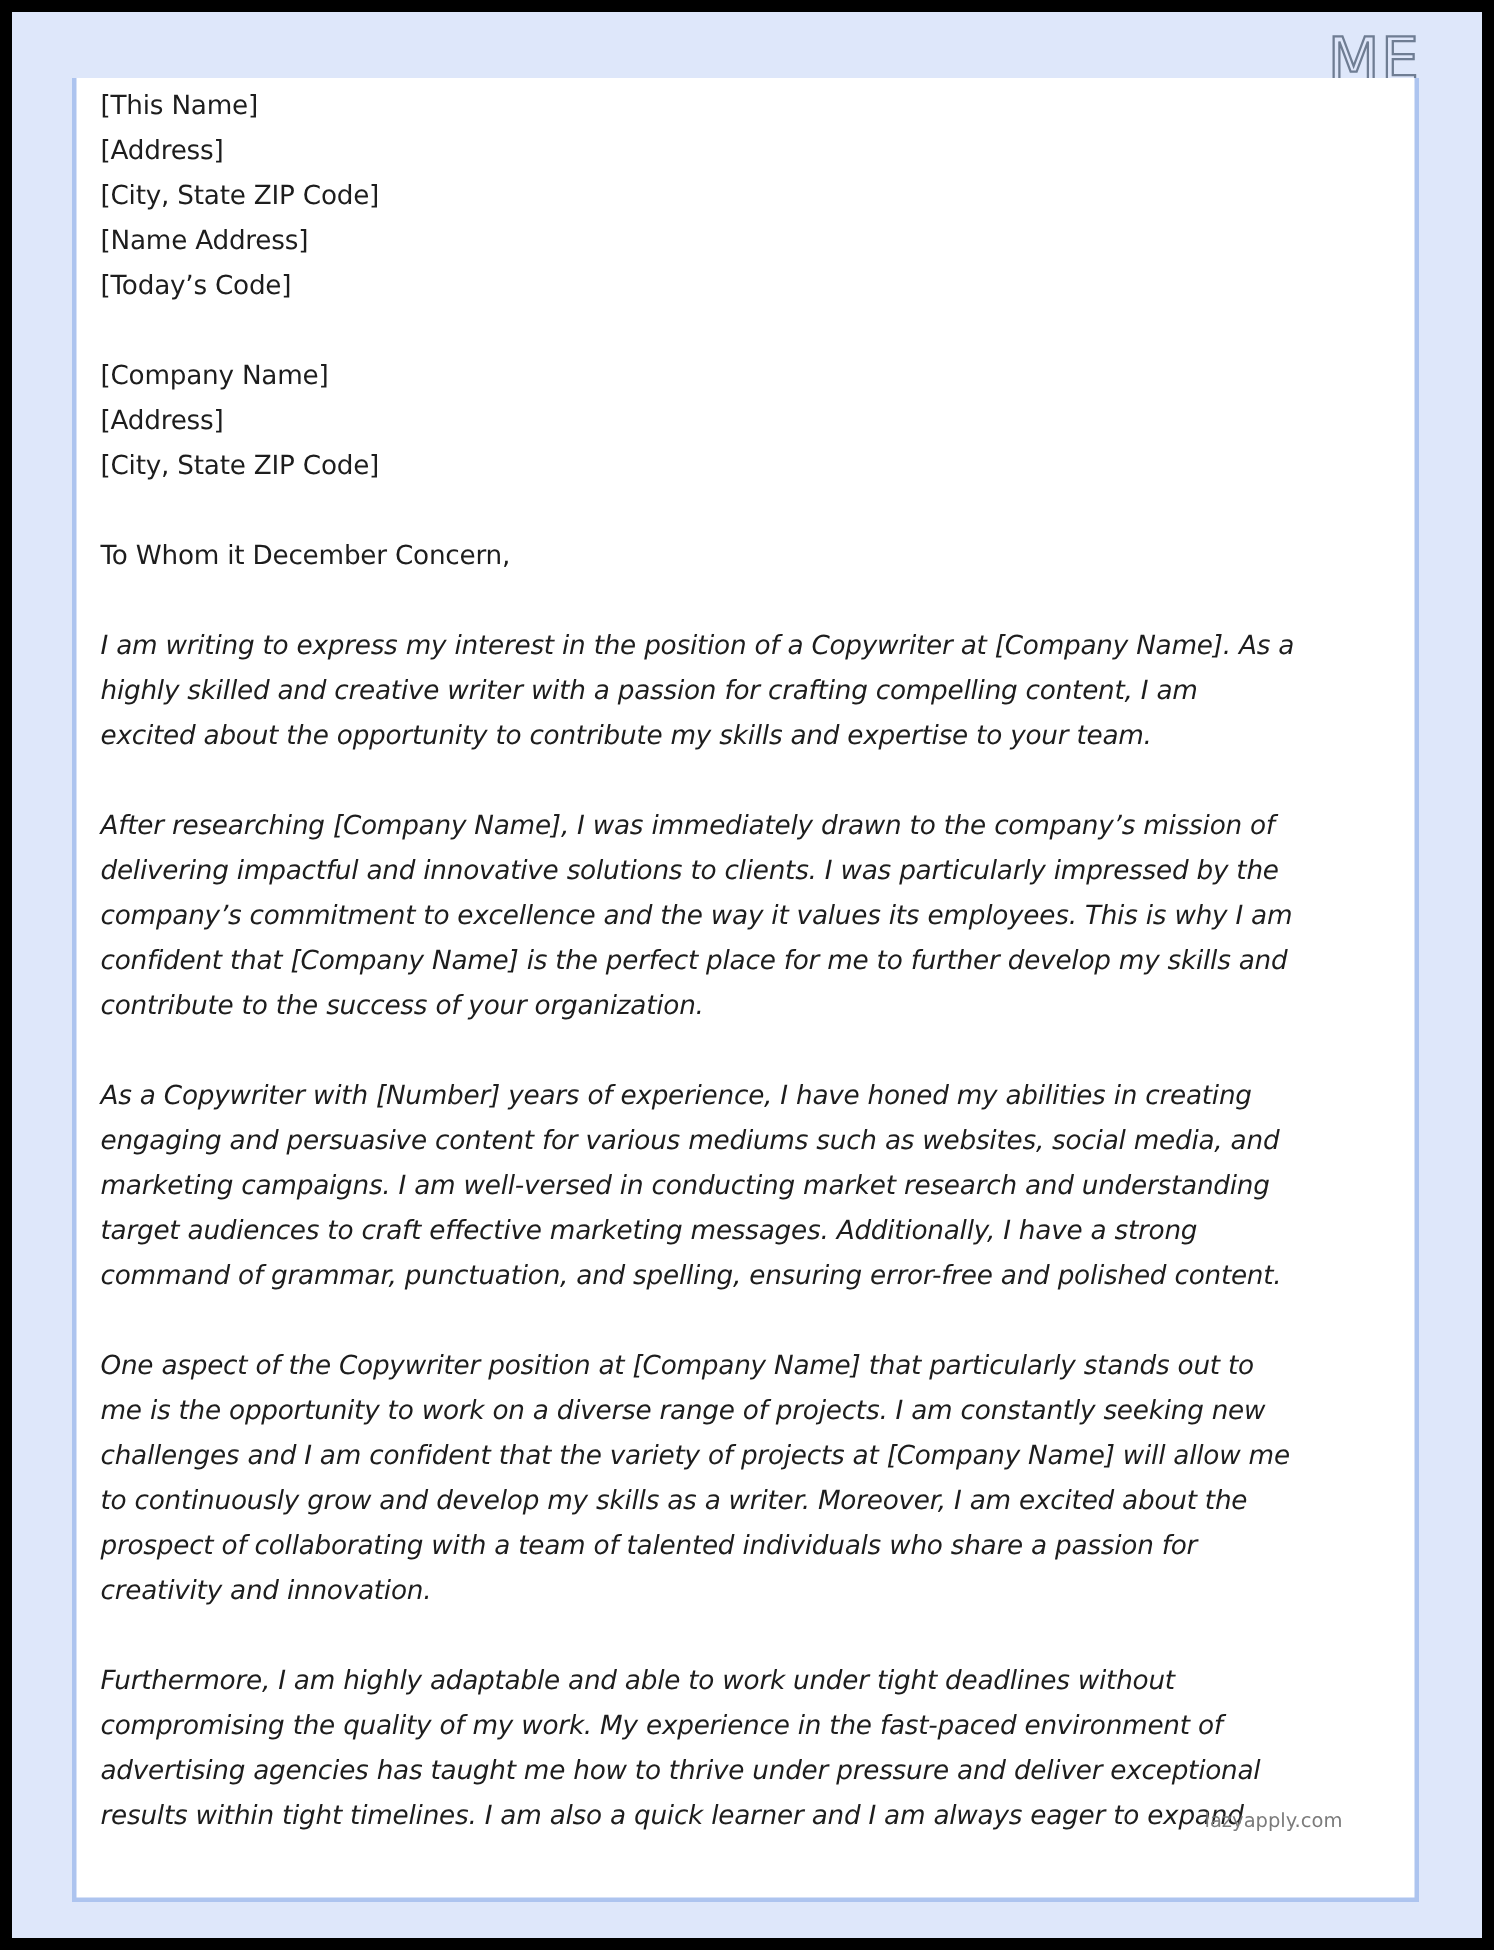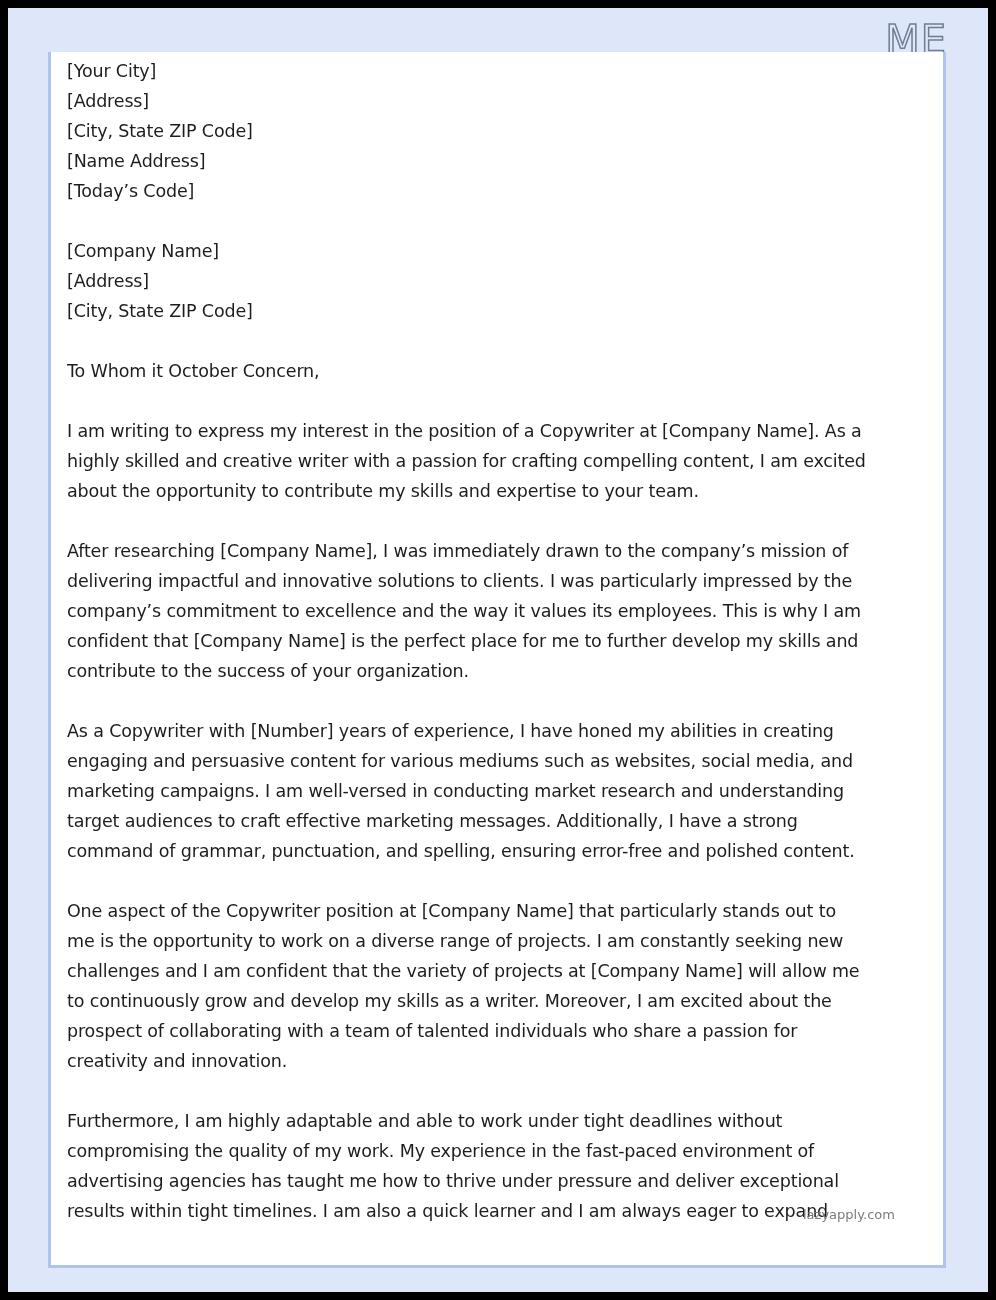--- a/index.html
+++ b/index.html
@@ -97,20 +97,21 @@
     white-space: nowrap;
   }
 
   .salutation {
     margin: 0 0 30px 0;
   }
 
   .para {
     margin: 0 0 30px 0;
     text-align: left;
+    font-style: italic;
   }
 
   
   #watermark {
     position: absolute;
     left: 795px;
     top: 1199px;
     font-family: "DejaVu Sans", sans-serif;
     font-size: 13px;
     color: #7b7b7b;
@@ -126,34 +127,34 @@
 
     <div id="brand-mark">ME</div>
 
     <div id="page-top-bar"></div>
 
     <div id="page"></div>
 
     <div id="page-body">
 
       <div class="addr-block">
-        <span class="addr-line">[Your City]</span>
+        <span class="addr-line">[This Name]</span>
         <span class="addr-line">[Address]</span>
         <span class="addr-line">[City, State ZIP Code]</span>
         <span class="addr-line">[Name Address]</span>
         <span class="addr-line">[Today’s Code]</span>
       </div>
 
       <div class="addr-block">
         <span class="addr-line">[Company Name]</span>
         <span class="addr-line">[Address]</span>
         <span class="addr-line">[City, State ZIP Code]</span>
       </div>
 
-      <p class="salutation">To Whom it October Concern,</p>
+      <p class="salutation">To Whom it December Concern,</p>
 
       <p class="para">I am writing to express my interest in the position of a Copywriter at [Company Name]. As a highly skilled and creative writer with a passion for crafting compelling content, I am excited about the opportunity to contribute my skills and expertise to your team.</p>
       <p class="para">After researching [Company Name], I was immediately drawn to the company’s mission of delivering impactful and innovative solutions to clients. I was particularly impressed by the company’s commitment to excellence and the way it values its employees. This is why I am confident that [Company Name] is the perfect place for me to further develop my skills and contribute to the success of your organization.</p>
       <p class="para">As a Copywriter with [Number] years of experience, I have honed my abilities in creating engaging and persuasive content for various mediums such as websites, social media, and marketing campaigns. I am well-versed in conducting market research and understanding target audiences to craft effective marketing messages. Additionally, I have a strong command of grammar, punctuation, and spelling, ensuring error-free and polished content.</p>
       <p class="para">One aspect of the Copywriter position at [Company Name] that particularly stands out to me is the opportunity to work on a diverse range of projects. I am constantly seeking new challenges and I am confident that the variety of projects at [Company Name] will allow me to continuously grow and develop my skills as a writer. Moreover, I am excited about the prospect of collaborating with a team of talented individuals who share a passion for creativity and innovation.</p>
       <p class="para">Furthermore, I am highly adaptable and able to work under tight deadlines without compromising the quality of my work. My experience in the fast-paced environment of advertising agencies has taught me how to thrive under pressure and deliver exceptional results within tight timelines. I am also a quick learner and I am always eager to expand</p>
 
     </div>
 
     <div id="watermark">lazyapply.com</div>

